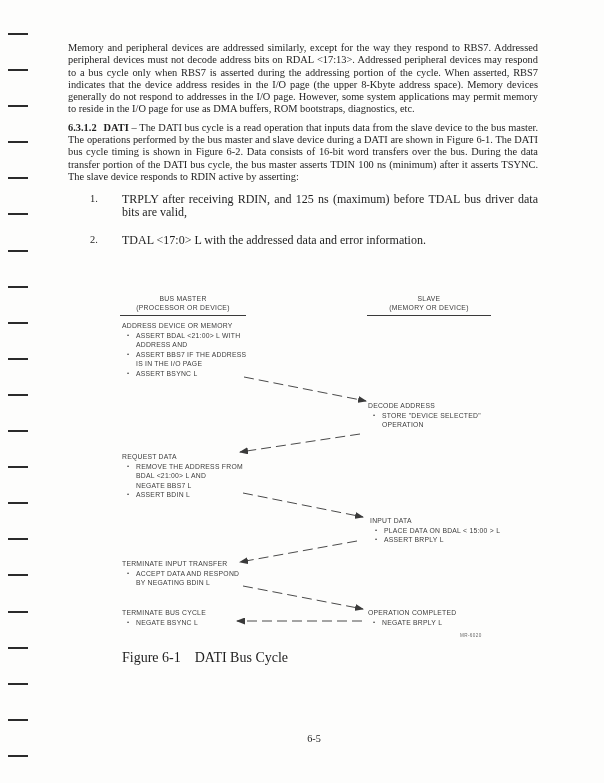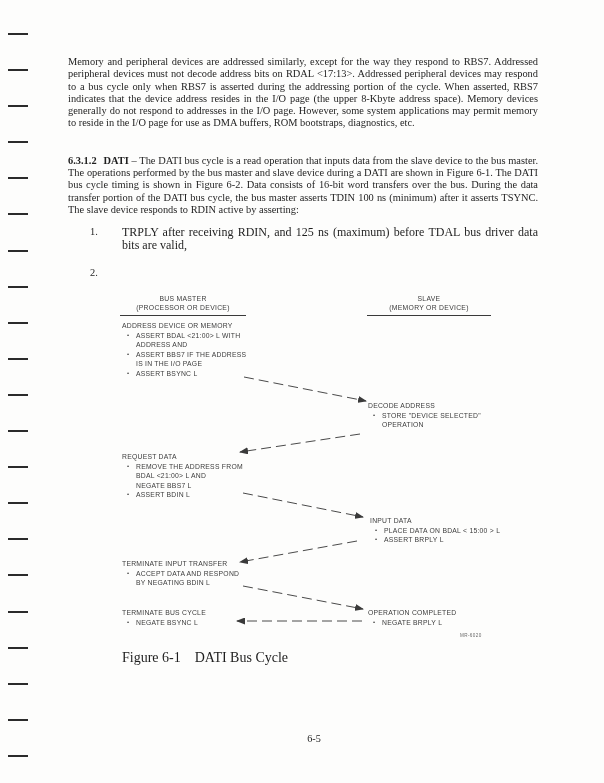--- a/index.html
+++ b/index.html
@@ -4,24 +4,24 @@
 <style>
   html,body { margin:0; padding:0; }
   body { width:604px; height:783px; position:relative; background:#fdfdfc; overflow:hidden;
          font-family:"Liberation Serif", serif; color:#1e1e1e; }
 
   
   .edge-marks { position:absolute; left:8px; top:33px; width:20px; height:726px;
     background: repeating-linear-gradient(to bottom, #2b2b2b 0px, #2b2b2b 2px, transparent 2px, transparent 36.1px); }
 
   
-  .textcol { position:absolute; left:68px; top:50px; width:470px; }
+  .textcol { position:absolute; left:68px; top:36px; width:470px; }
   .para { font-size:10.4px; line-height:12.3px; text-align:justify; margin:0; }
   .p1 { margin-top:6px; }
-  .section-para { margin-top:25px; }
+  .section-para { margin-top:6px; }
   .sec-num { font-weight:bold; margin-right:7px; }
   .sec-title { font-weight:bold; }
 
   .list { margin-top:10px; }
   .list-item { display:flex; padding-left:22px; margin-bottom:16px; }
   .list-num { width:32px; flex:none; font-size:10.4px; line-height:12.3px; }
   .list-text { flex:1; font-size:12px; line-height:12.3px; text-align:justify; }
 
   
   .diagram { position:absolute; left:0; top:0; width:604px; height:783px; pointer-events:none; }
@@ -65,20 +65,21 @@
 
   <p class="para section-para"><span class="sec-num">6.3.1.2</span><span class="sec-title">DATI</span> <span>– The DATI bus cycle is a read operation that inputs data from the slave device to the bus master. The operations performed by the bus master and slave device during a DATI are shown in Figure 6-1. The DATI bus cycle timing is shown in Figure 6-2. Data consists of 16-bit word transfers over the bus. During the data transfer portion of the DATI bus cycle, the bus master asserts TDIN 100 ns (minimum) after it asserts TSYNC. The slave device responds to RDIN active by asserting:</span></p>
 
   <div class="list">
     <div class="list-item">
       <span class="list-num">1.</span>
       <span class="list-text">TRPLY after receiving RDIN, and 125 ns (maximum) before TDAL bus driver data bits are valid,</span>
     </div>
     <div class="list-item">
       <span class="list-num">2.</span>
+      <span class="list-text">TDAL &lt;17:0&gt; L with the addressed data and error information.</span>
     </div>
   </div>
 </div>
 
 <div class="diagram">
 
   <div class="dheader hdr-master">
     <div>BUS MASTER</div>
     <div>(PROCESSOR OR DEVICE)</div>
   </div>

